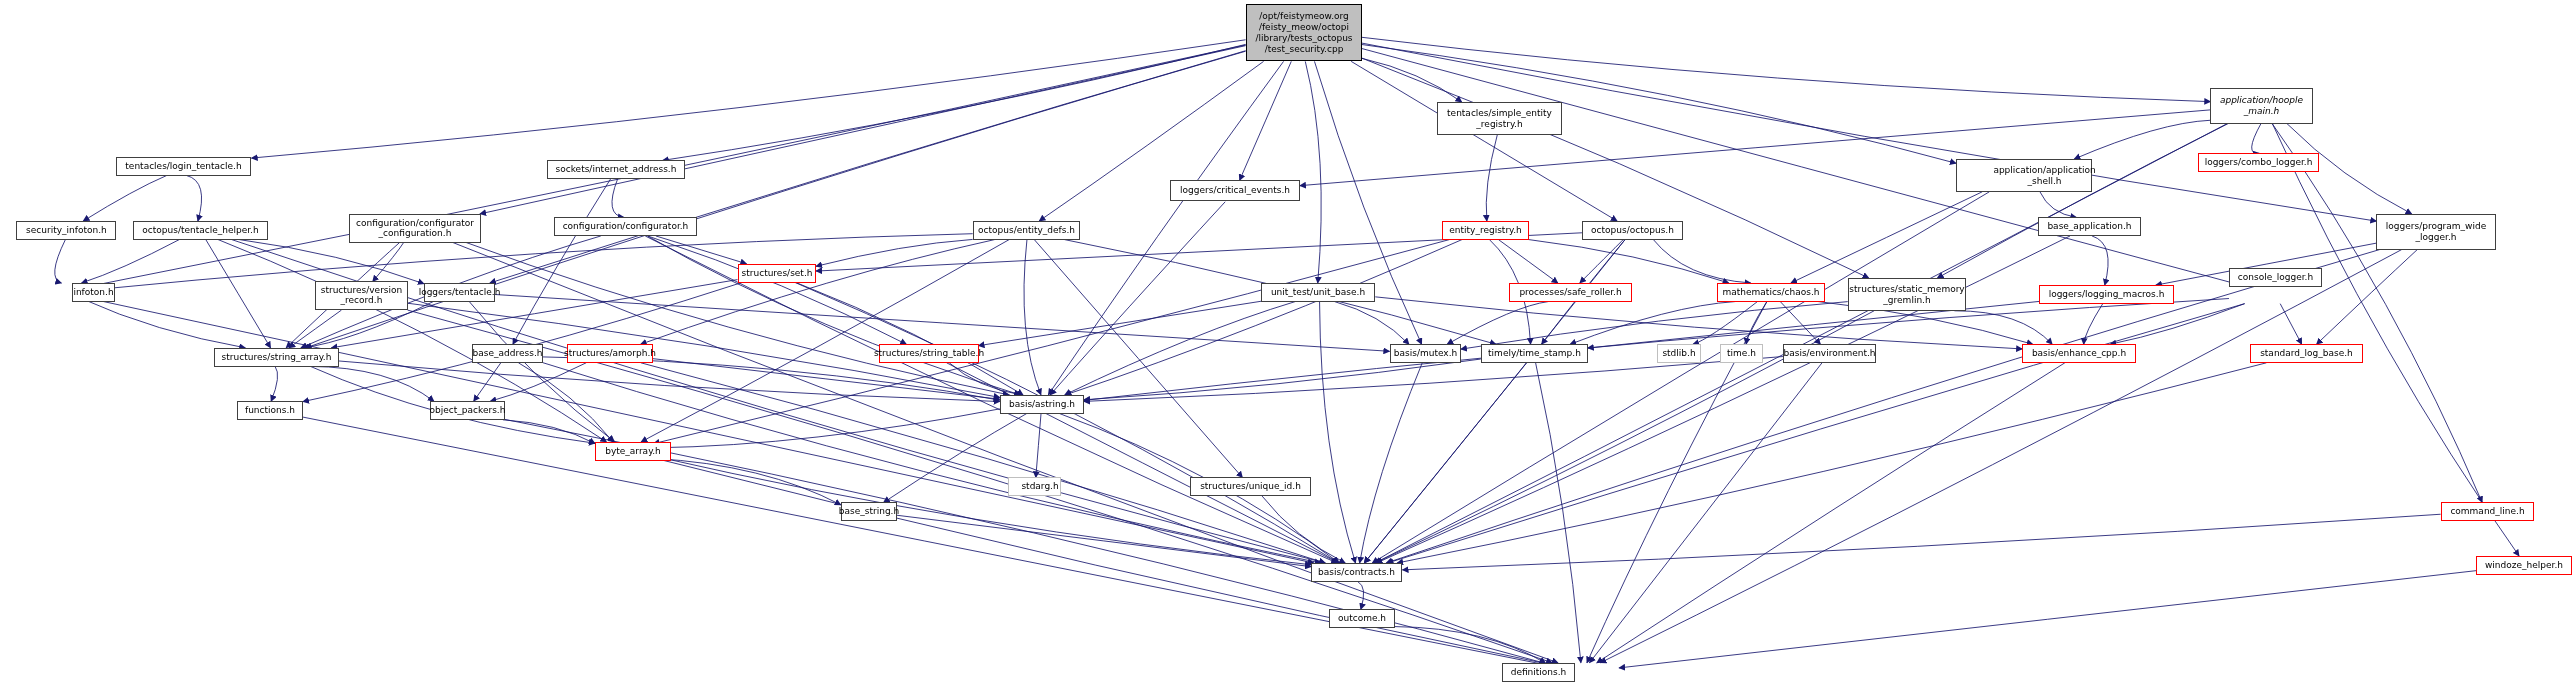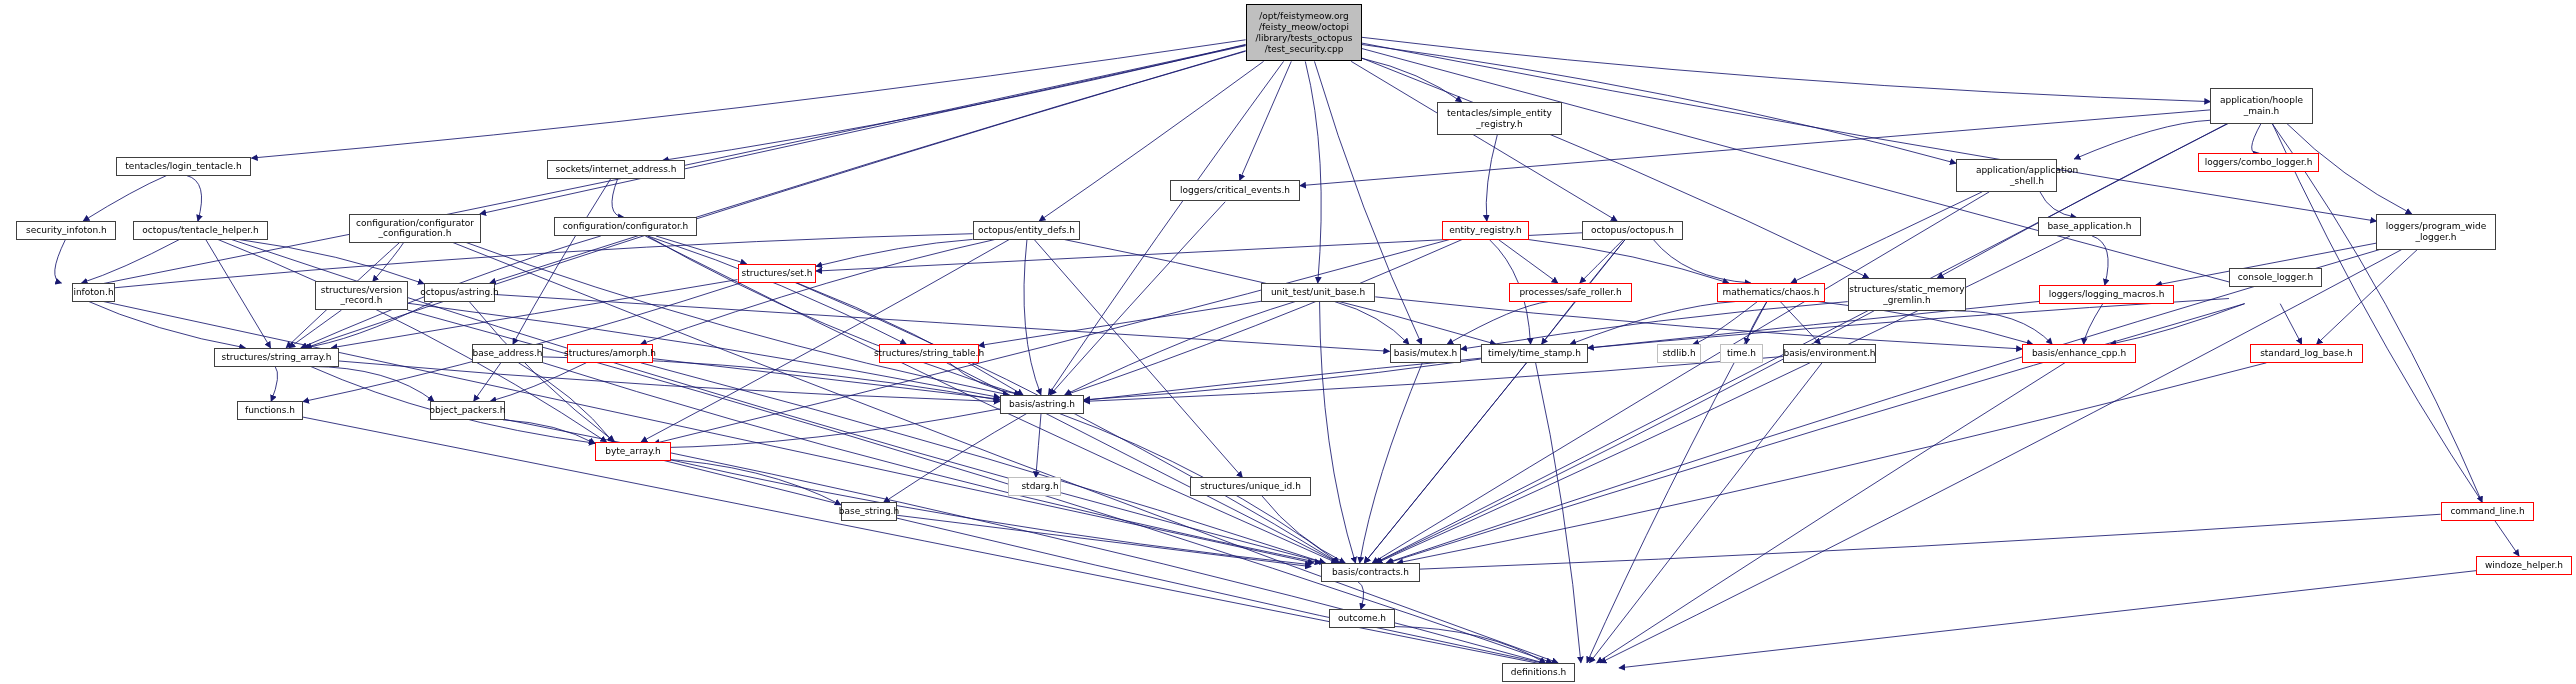--- a/index.html
+++ b/index.html
@@ -172,60 +172,60 @@
 /library/tests_octopus
 /test_security.cpp</div>
     <div class="node" style="left: 116px; top: 157px; width: 135px; height: 18.5px;">tentacles/login_tentacle.h</div>
     <div class="node" style="left: 16.4px; top: 221px; width: 100px; height: 18.5px;">security_infoton.h</div>
     <div class="node" style="left: 133px; top: 221px; width: 135px; height: 18.5px;">octopus/tentacle_helper.h</div>
     <div class="node" style="left: 39px; top: 283px; width: 43px; height: 18.5px; margin-left: 33px;">infoton.h</div>
     <div class="node" style="left: 349px; top: 214px; width: 132px; height: 28.5px;">configuration/configurator
 _configuration.h</div>
     <div class="node" style="left: 315px; top: 281px; width: 93px; height: 28.5px;">structures/version
 _record.h</div>
-    <div class="node" style="left: 424px; top: 283px; width: 71px; height: 18.5px;">octopus/astring.h</div>
+    <div class="node" style="left: 424px; top: 283px; width: 71px; height: 18.5px;">loggers/tentacle.h</div>
     <div class="node" style="left: 214px; top: 348px; width: 125px; height: 18.5px;">structures/string_array.h</div>
     <div class="node" style="left: 237px; top: 401px; width: 66px; height: 18.5px;">functions.h</div>
     <div class="node" style="left: 430px; top: 401px; width: 75px; height: 18.5px;">object_packers.h</div>
     <div class="node" style="left: 547px; top: 160px; width: 138px; height: 18.5px;">sockets/internet_address.h</div>
     <div class="node" style="left: 554px; top: 217px; width: 143px; height: 18.5px;">configuration/configurator.h</div>
     <div class="node" style="left: 472px; top: 344px; width: 71px; height: 18.5px;">base_address.h</div>
     <div class="node red" style="left: 567px; top: 344px; width: 86px; height: 18.5px;">structures/amorph.h</div>
     <div class="node red" style="left: 595px; top: 442px; width: 76px; height: 18.5px;">byte_array.h</div>
     <div class="node red" style="left: 738px; top: 264px; width: 78px; height: 18.5px;">structures/set.h</div>
     <div class="node red" style="left: 879px; top: 344px; width: 100px; height: 18.5px;">structures/string_table.h</div>
     <div class="node" style="left: 973px; top: 221px; width: 107px; height: 18.5px;">octopus/entity_defs.h</div>
     <div class="node" style="left: 1170px; top: 180px; width: 130px; height: 21.4px;">loggers/critical_events.h</div>
     <div class="node" style="left: 1437px; top: 102px; width: 125px; height: 33px;">tentacles/simple_entity
 _registry.h</div>
     <div class="node red" style="left: 1442px; top: 221px; width: 87px; height: 18.5px;">entity_registry.h</div>
     <div class="node" style="left: 1261px; top: 283px; width: 114px; height: 18.5px;">unit_test/unit_base.h</div>
     <div class="node" style="left: 1000px; top: 395px; width: 84px; height: 18.5px;">basis/astring.h</div>
     <div class="node gray" style="left: 1008px; top: 477px; width: 53px; height: 18.5px; padding-left: 14px;">stdarg.h</div>
     <div class="node" style="left: 1190px; top: 477px; width: 121px; height: 18.5px;">structures/unique_id.h</div>
     <div class="node" style="left: 841px; top: 502px; width: 56px; height: 18.5px;">base_string.h</div>
-    <div class="node" style="left: 1311px; top: 563px; width: 99px; height: 18.5px; margin-left: 10px;">basis/contracts.h</div>
+    <div class="node" style="left: 1311px; top: 563px; width: 91px; height: 18.5px;">basis/contracts.h</div>
     <div class="node" style="left: 1329px; top: 609px; width: 66px; height: 18.5px;">outcome.h</div>
     <div class="node" style="left: 1502px; top: 663px; width: 73px; height: 18.5px;">definitions.h</div>
     <div class="node" style="left: 1390px; top: 344px; width: 71px; height: 18.5px;">basis/mutex.h</div>
     <div class="node" style="left: 1481px; top: 344px; width: 107px; height: 18.5px;">timely/time_stamp.h</div>
     <div class="node" style="left: 1582px; top: 221px; width: 101px; height: 18.5px;">octopus/octopus.h</div>
     <div class="node red" style="left: 1509px; top: 283px; width: 123px; height: 18.5px;">processes/safe_roller.h</div>
     <div class="node red" style="left: 1717px; top: 283px; width: 108px; height: 18.5px;">mathematics/chaos.h</div>
     <div class="node gray" style="left: 1657px; top: 344px; width: 44px; height: 18.5px;">stdlib.h</div>
     <div class="node gray" style="left: 1720px; top: 344px; width: 43px; height: 18.5px;">time.h</div>
     <div class="node" style="left: 1783px; top: 344px; width: 93px; height: 18.5px;">basis/environment.h</div>
     <div class="node" style="left: 1848px; top: 278px; width: 118px; height: 33px;">structures/static_memory
 _gremlin.h</div>
-    <div class="node" style="left: 1956px; top: 159px; width: 101px; height: 33px; padding-left: 44px;">application/application
+    <div class="node" style="left: 1956px; top: 159px; width: 136px; height: 33px; padding-left: 44px;">application/application
 _shell.h</div>
     <div class="node" style="left: 2038px; top: 217px; width: 103px; height: 18.5px;">base_application.h</div>
     <div class="node red" style="left: 2039px; top: 285px; width: 135px; height: 18.5px;">loggers/logging_macros.h</div>
     <div class="node red" style="left: 2022px; top: 344px; width: 114px; height: 18.5px;">basis/enhance_cpp.h</div>
-    <div class="node" style="left: 2210px; top: 88px; width: 103px; height: 36px;">application/hoople
+    <div class="node" style="left: 2210px; top: 88px; width: 103px; height: 36px; font-style: italic;">application/hoople
 _main.h</div>
     <div class="node red" style="left: 2198px; top: 153px; width: 121px; height: 18.5px;">loggers/combo_logger.h</div>
     <div class="node" style="left: 2376px; top: 214px; width: 120px; height: 36px;">loggers/program_wide
 _logger.h</div>
     <div class="node" style="left: 2229px; top: 268px; width: 93px; height: 18.5px;">console_logger.h</div>
     <div class="node red" style="left: 2250px; top: 344px; width: 113px; height: 18.5px;">standard_log_base.h</div>
     <div class="node red" style="left: 2441px; top: 502px; width: 93px; height: 18.5px;">command_line.h</div>
     <div class="node red" style="left: 2476px; top: 556px; width: 96px; height: 18.5px;">windoze_helper.h</div>
   </div>
 

